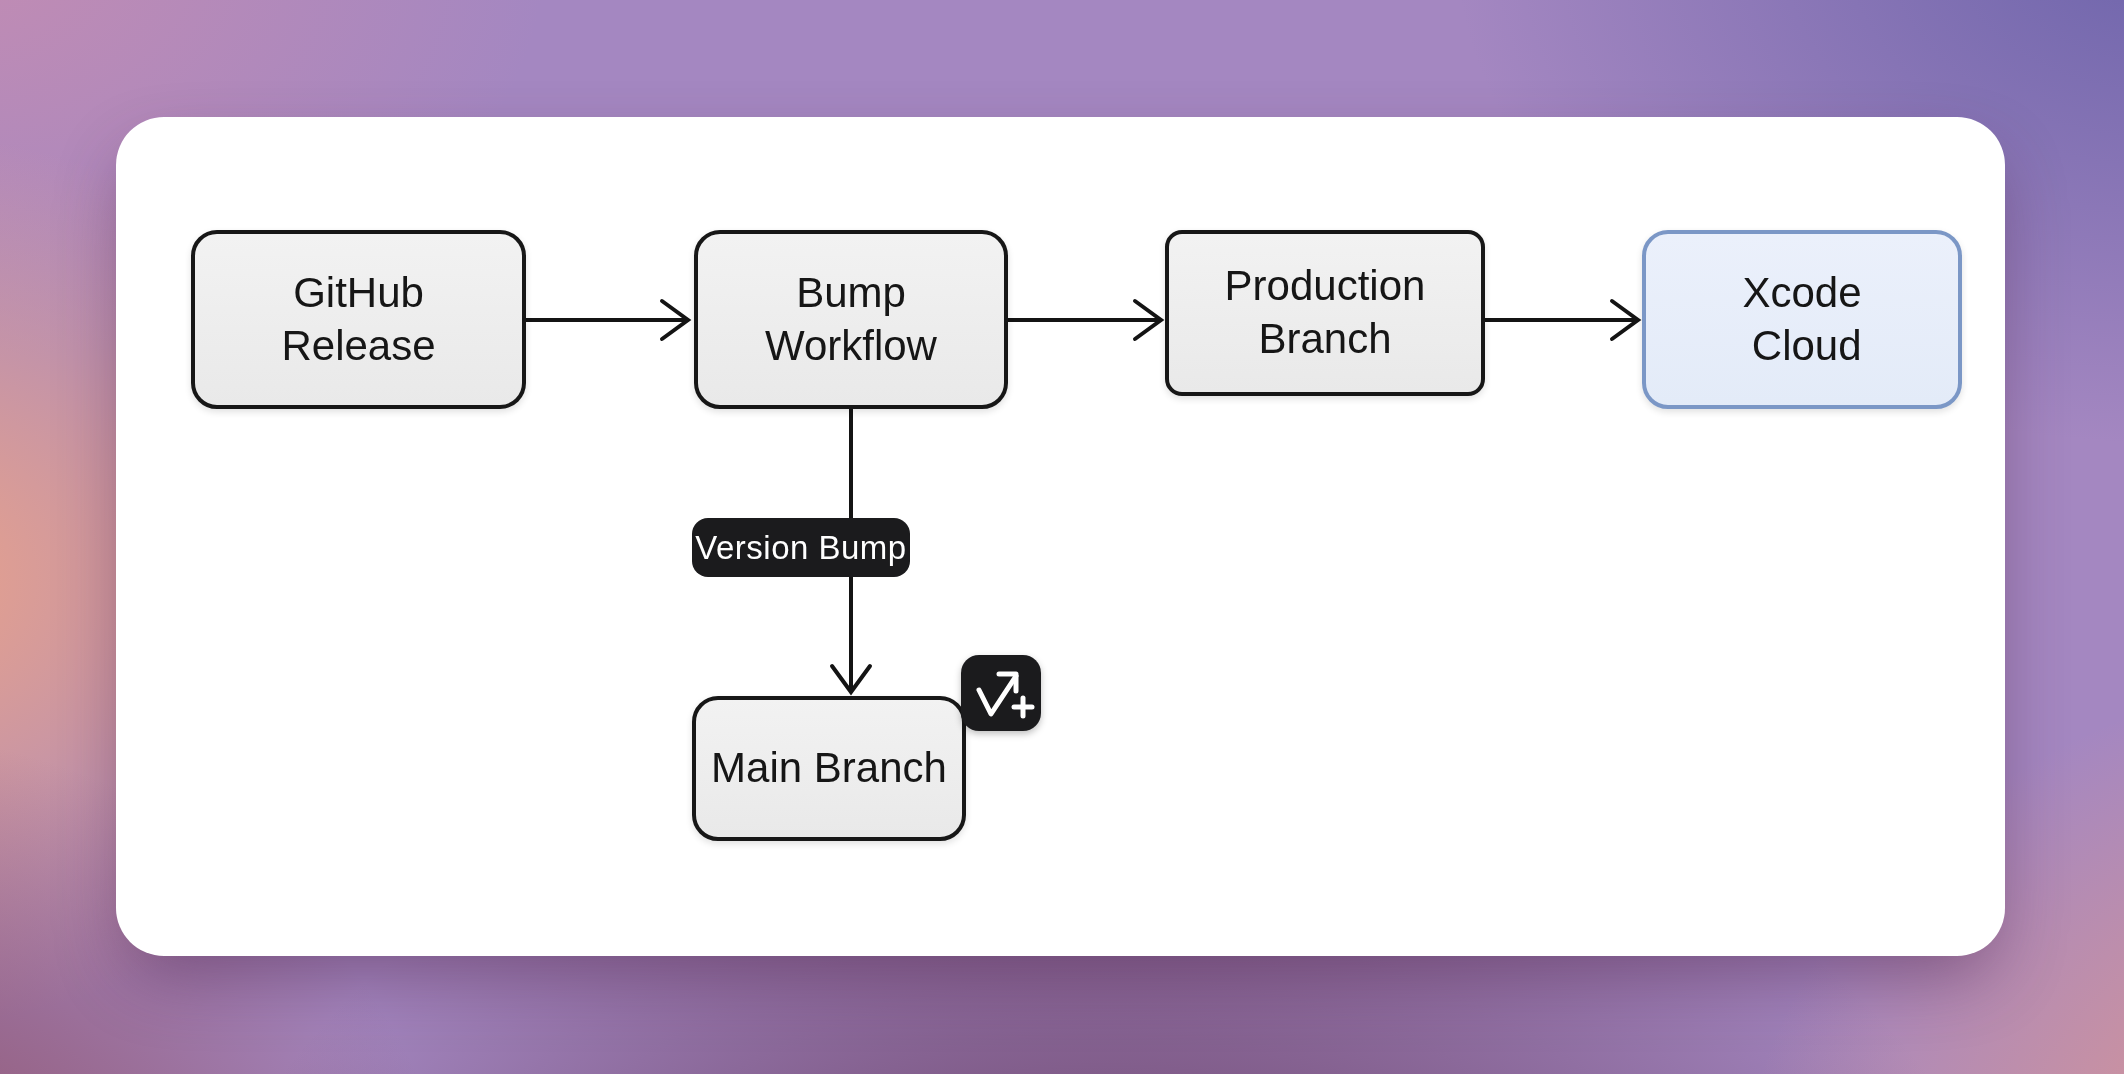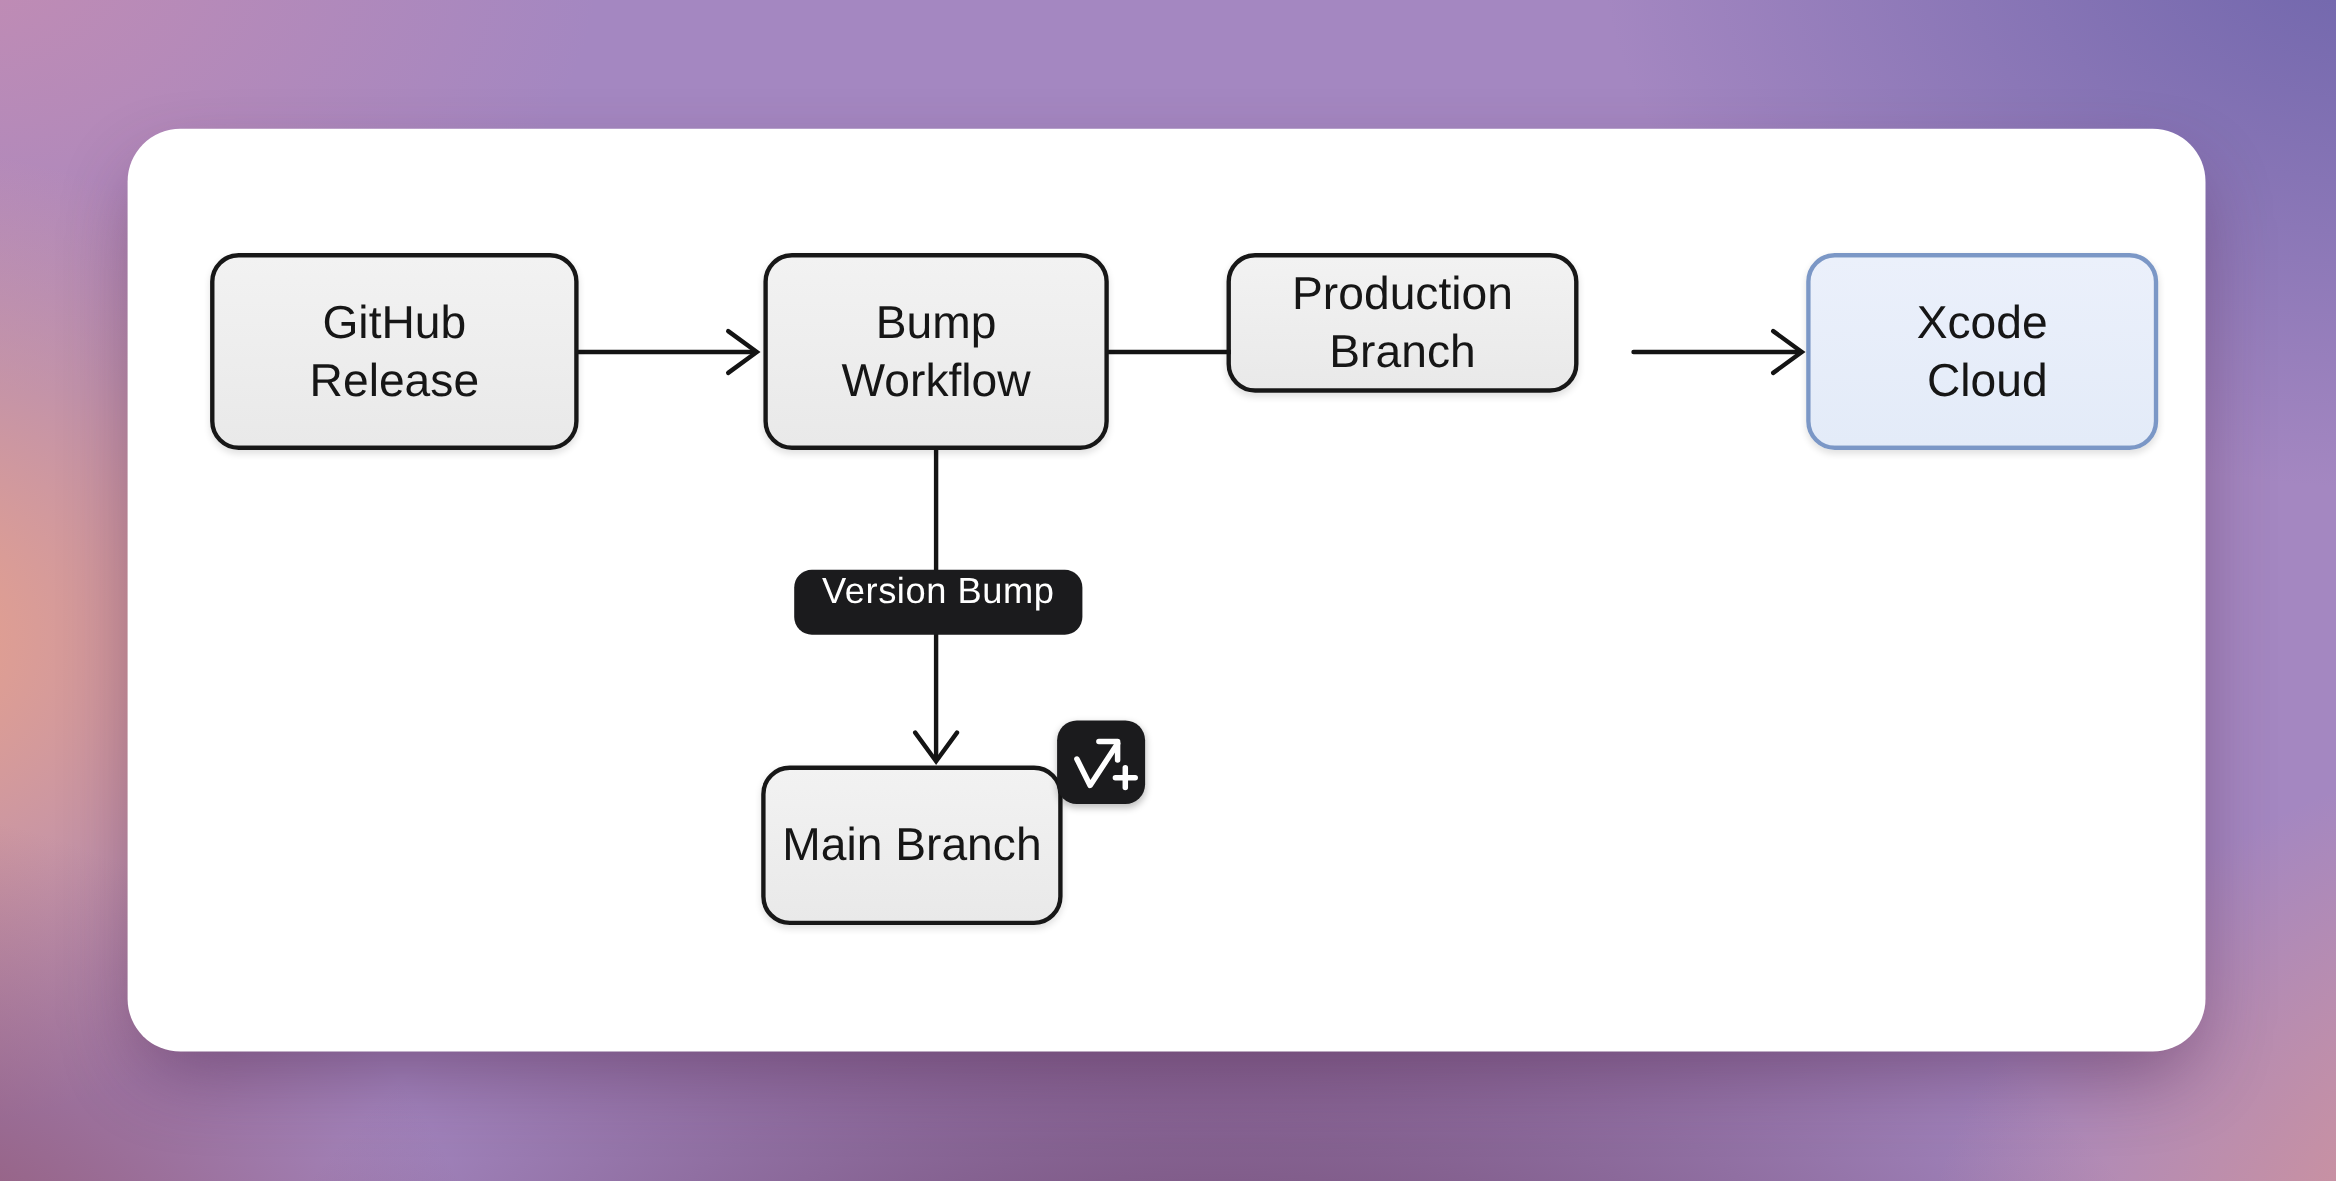--- a/index.html
+++ b/index.html
@@ -49,37 +49,38 @@
     background: linear-gradient(180deg, #f2f2f2, #e9e9e9);
     border: 4px solid #171717;
     border-radius: 26px;
     font-size: 42px;
     line-height: 1.26;
     color: #161616;
     box-shadow: 0 3px 7px rgba(0,0,0,0.12);
   }
   #node-github     { left: 75px;   top: 113px; width: 335px; height: 179px; }
   #node-sync       { left: 578px;  top: 113px; width: 314px; height: 179px; }
-  #node-production { left: 999px; top: 113px; width: 320px; height: 127px; }
+  #node-production { left: 1049px; top: 113px; width: 320px; height: 166px; border-radius: 17px; }
   #node-xcode {
     left: 1526px; top: 113px; width: 320px; height: 179px;
     background: linear-gradient(180deg, #ebf0fb, #e3ebf8);
     border-color: #7b97c6;
     text-align: right;
   }
   #node-main       { left: 576px;  top: 579px; width: 274px; height: 145px; }
   .edge-pill {
     position: absolute;
     z-index: 3;
-    left: 606px;
+    left: 576px;
     top: 401px;
-    width: 262px;
+    width: 218px;
     height: 59px;
     box-sizing: border-box;
     display: flex;
+    align-items: center;
     justify-content: center;
     background: #1b1b1d;
     color: #ffffff;
     border-radius: 16px;
     font-size: 33px;
     letter-spacing: 0.5px;
   }
   .commit-badge {
     position: absolute;
     z-index: 4;

